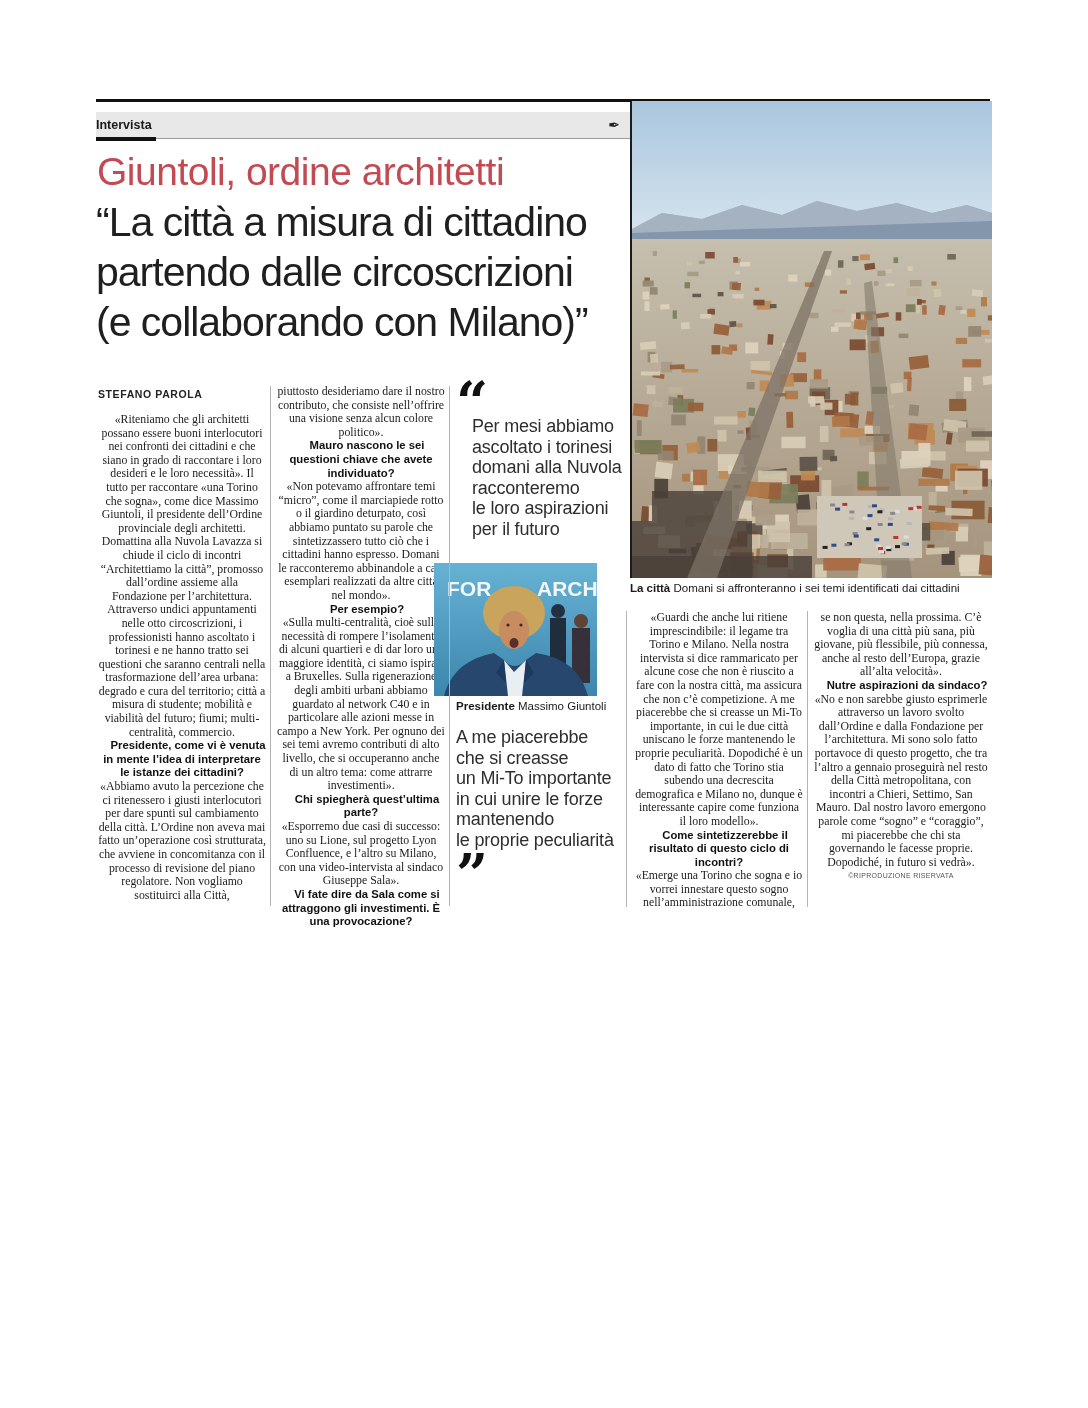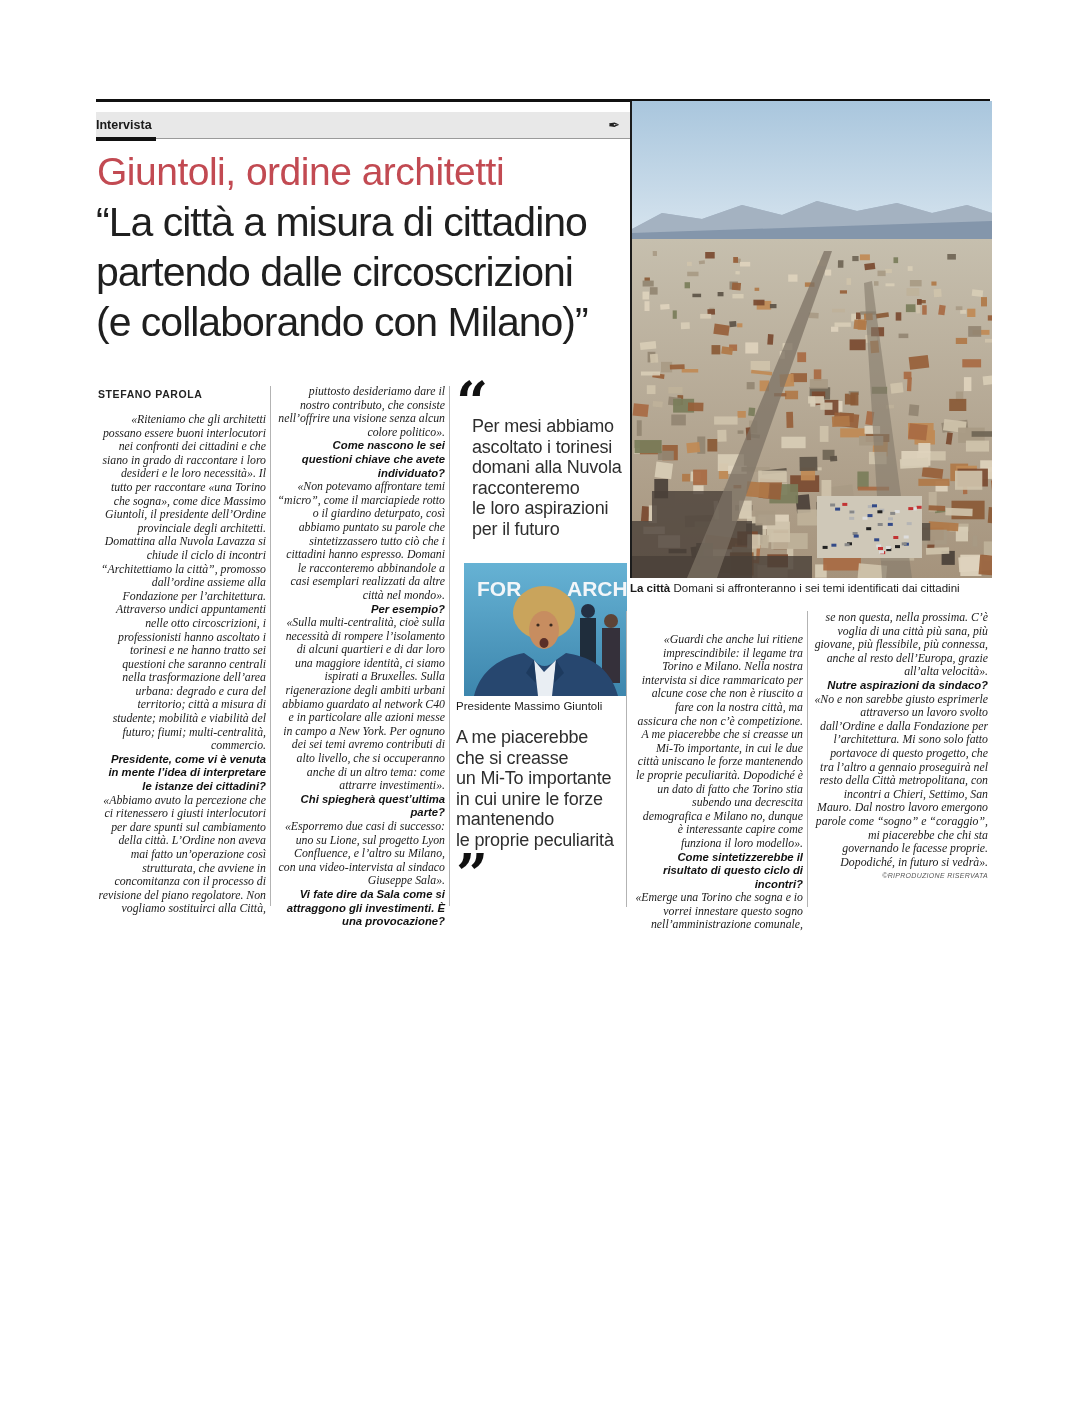--- a/index.html
+++ b/index.html
@@ -21,51 +21,51 @@
   .kicker{left:97px;top:150px;width:600px;font-family:"Liberation Sans",sans-serif;
           font-size:39px;font-weight:400;letter-spacing:-0.5px;color:#c24a52;}
   .headline{left:96px;top:197px;width:620px;font-family:"Liberation Sans",sans-serif;
             font-size:41px;line-height:50px;font-weight:400;letter-spacing:-1px;color:#1f1f1f;
             white-space:pre-line;}
 
   .byline{left:98px;top:388px;font-family:"Liberation Sans",sans-serif;font-weight:bold;
           font-size:10.5px;letter-spacing:0.6px;color:#222;}
 
   
-  .col{font-size:11.8px;line-height:13.6px;color:#1b1b1b;text-align:right;font-style:italic;}
+  .col{font-size:11.8px;line-height:13.6px;color:#1b1b1b;text-align:center;}
   .col p{margin:0;}
   .col .q{font-family:"Liberation Sans",sans-serif;font-weight:bold;font-size:11.3px;
           line-height:13.6px;text-indent:12px;color:#111;}
   .col1{left:98px;top:413px;width:168px;}
   .col2{left:277px;top:385px;width:168px;}
-  .col4{left:635px;top:611px;width:168px;margin-top:22px;}
+  .col4{left:635px;top:611px;width:168px;}
   .col5{left:814px;top:611px;width:174px;}
   .copyright{margin-top:5px;font-family:"Liberation Sans",sans-serif;font-size:7px;
              color:#555;letter-spacing:0.3px;}
 
   
   .vdiv{width:1px;background:#b3b3b3;}
   .vd1{left:270px;top:386px;height:520px;}
   .vd2{left:449px;top:386px;height:520px;}
   .vd3{left:626px;top:611px;height:296px;}
   .vd4{left:807px;top:611px;height:296px;}
 
   
   .quote-glyph{font-family:"DejaVu Serif",serif;font-weight:bold;font-size:56px;
                line-height:36px;color:#111;letter-spacing:-3px;}
   .open-quote{left:456px;top:384px;}
   .close-quote{left:456px;top:856px;}
   .pullquote{font-family:"Liberation Sans",sans-serif;font-size:18px;line-height:20.5px;
              color:#2e2e2e;white-space:pre-line;letter-spacing:-0.2px;}
   .pq1{left:456px;top:416px;width:166px;margin-left:16px;}
   .pq2{left:456px;top:727px;width:168px;}
-  .inset-photo{left:464px;top:563px;width:163px;height:133px;overflow:hidden;}
+  .inset-photo{left:434px;top:563px;width:163px;height:133px;overflow:hidden;}
   .inset-caption{left:456px;top:700px;width:166px;font-family:"Liberation Sans",sans-serif;
                  font-size:11.5px;color:#1a1a1a;}
-  .inset-caption b{font-weight:normal;}
+  .inset-caption b{font-weight:bold;}
 
   
   .main-photo{left:630px;top:101px;width:360px;height:477px;overflow:hidden;
               border-left:2px solid #1c1c1c;}
   .photo-caption{left:630px;top:582px;width:360px;font-family:"Liberation Sans",sans-serif;
                  font-size:11.5px;color:#1a1a1a;}
   .photo-caption b{font-weight:bold;}
 </style>
 </head>
 <body>
@@ -88,21 +88,21 @@
   <div class="abs byline">STEFANO PAROLA</div>
 
   <div class="abs col col1">
     <p>«Riteniamo che gli architetti possano essere buoni interlocutori nei confronti dei cittadini e che siano in grado di raccontare i loro desideri e le loro necessità». Il tutto per raccontare «una Torino che sogna», come dice Massimo Giuntoli, il presidente dell’Ordine provinciale degli architetti. Domattina alla Nuvola Lavazza si chiude il ciclo di incontri “Architettiamo la città”, promosso dall’ordine assieme alla Fondazione per l’architettura. Attraverso undici appuntamenti nelle otto circoscrizioni, i professionisti hanno ascoltato i torinesi e ne hanno tratto sei questioni che saranno centrali nella trasformazione dell’area urbana: degrado e cura del territorio; città a misura di studente; mobilità e viabilità del futuro; fiumi; multi-centralità, commercio.</p>
     <p class="q">Presidente, come vi è venuta in mente l’idea di interpretare le istanze dei cittadini?</p>
     <p>«Abbiamo avuto la percezione che ci ritenessero i giusti interlocutori per dare spunti sul cambiamento della città. L’Ordine non aveva mai fatto un’operazione così strutturata, che avviene in concomitanza con il processo di revisione del piano regolatore. Non vogliamo sostituirci alla Città,</p>
   </div>
 
   <div class="abs col col2">
     <p>piuttosto desideriamo dare il nostro contributo, che consiste nell’offrire una visione senza alcun colore politico».</p>
-    <p class="q">Come nascono le sei questioni chiave che avete individuato?</p>
+    <p class="q">Mauro nascono le sei questioni chiave che avete individuato?</p>
     <p>«Non potevamo affrontare temi “micro”, come il marciapiede rotto o il giardino deturpato, così abbiamo puntato su parole che sintetizzassero tutto ciò che i cittadini hanno espresso. Domani le racconteremo abbinandole a casi esemplari realizzati da altre città nel mondo».</p>
     <p class="q">Per esempio?</p>
     <p>«Sulla multi-centralità, cioè sulla necessità di rompere l’isolamento di alcuni quartieri e di dar loro una maggiore identità, ci siamo ispirati a Bruxelles. Sulla rigenerazione degli ambiti urbani abbiamo guardato al network C40 e in particolare alle azioni messe in campo a New York. Per ognuno dei sei temi avremo contributi di alto livello, che si occuperanno anche di un altro tema: come attrarre investimenti».</p>
     <p class="q">Chi spiegherà quest’ultima parte?</p>
     <p>«Esporremo due casi di successo: uno su Lione, sul progetto Lyon Confluence, e l’altro su Milano, con una video-intervista al sindaco Giuseppe Sala».</p>
     <p class="q">Vi fate dire da Sala come si attraggono gli investimenti. È una provocazione?</p>
   </div>
 
   <div class="abs quote-glyph open-quote">“</div>
   <div class="abs pullquote pq1">Per mesi abbiamo

